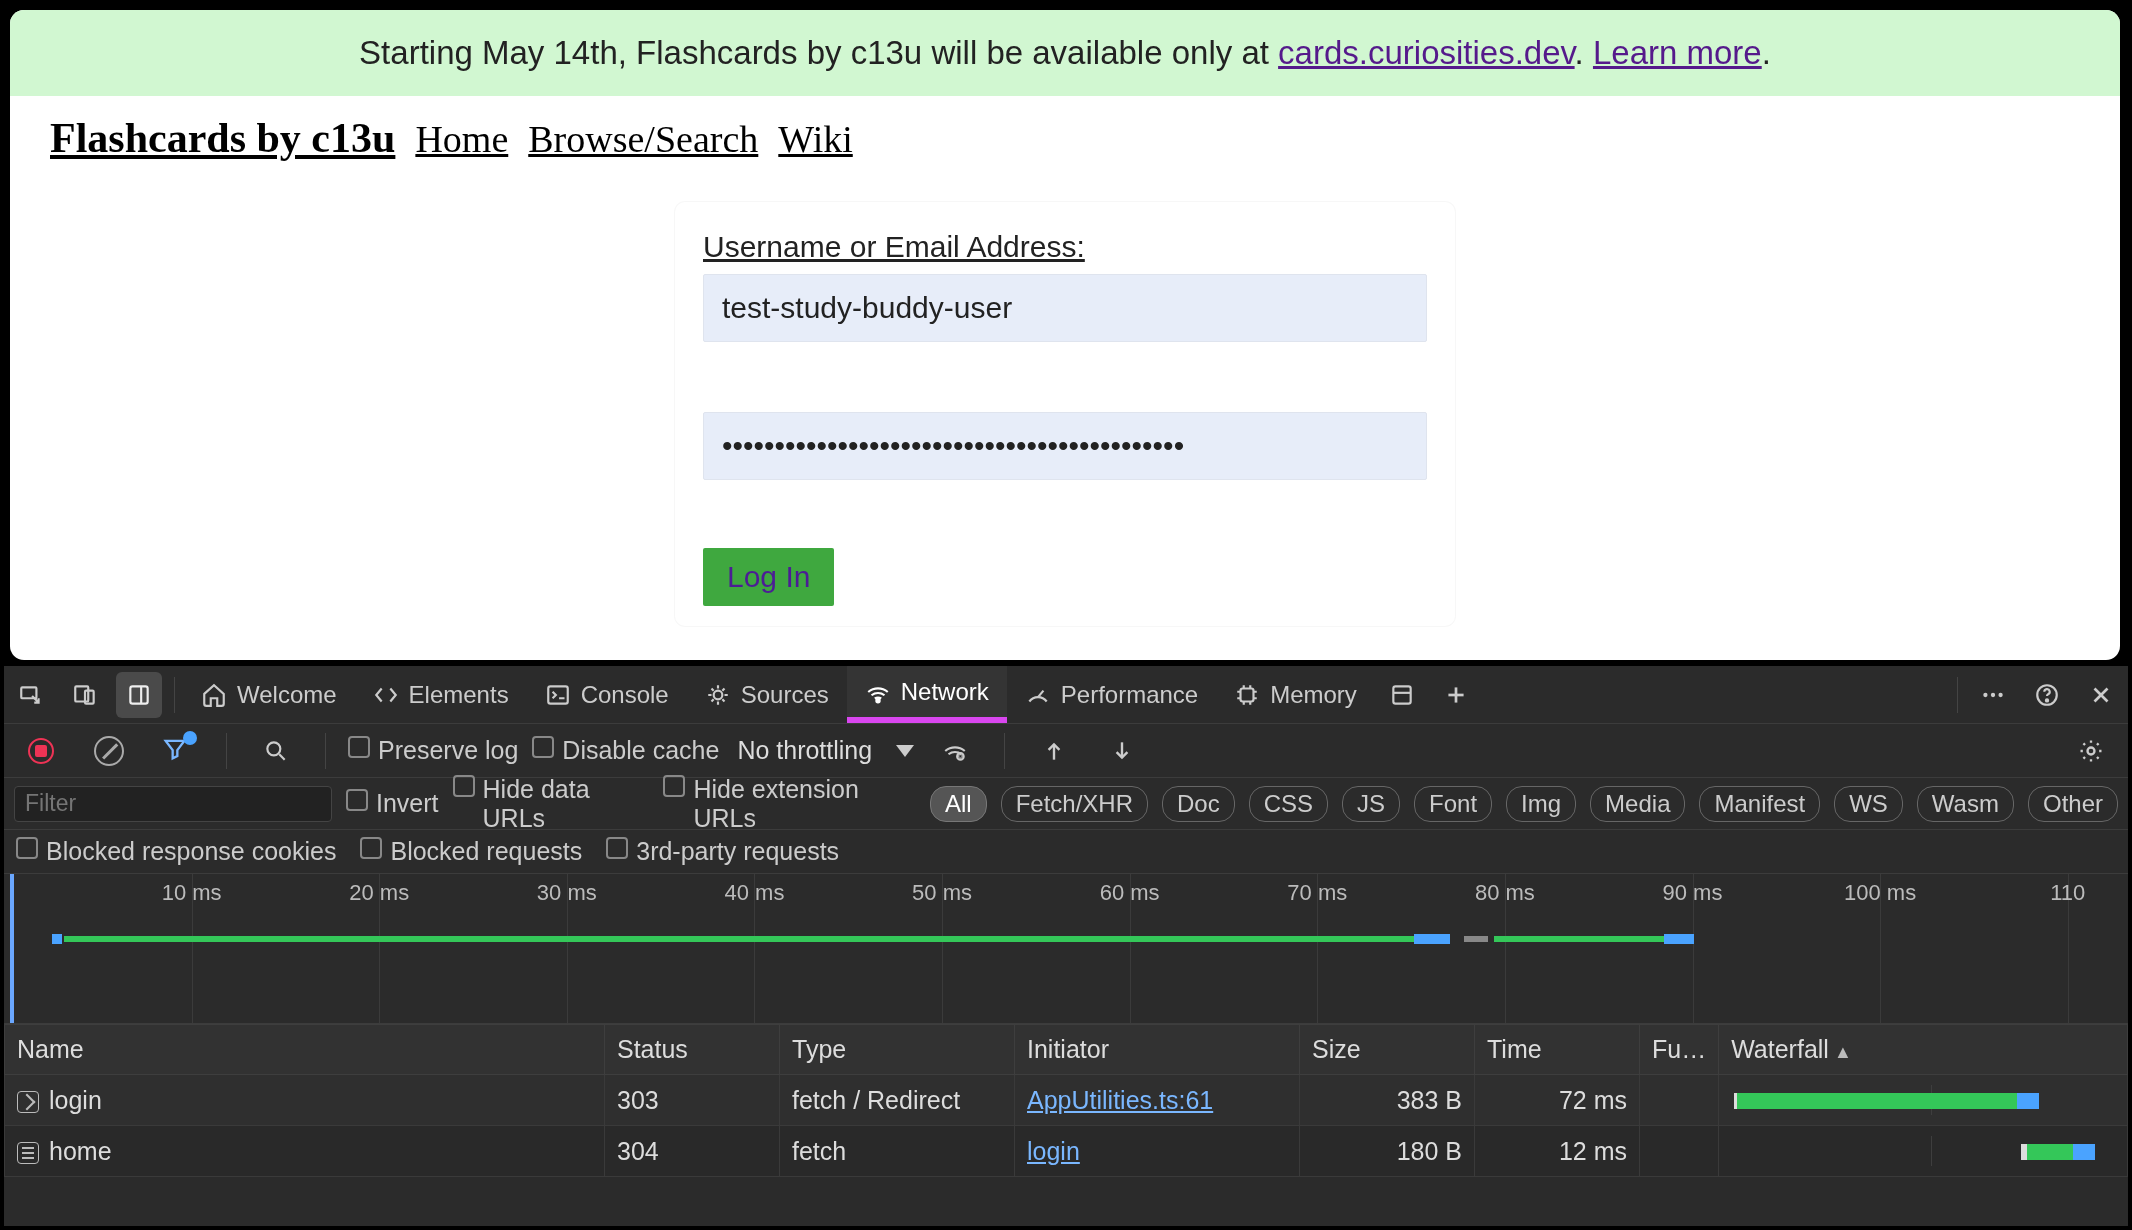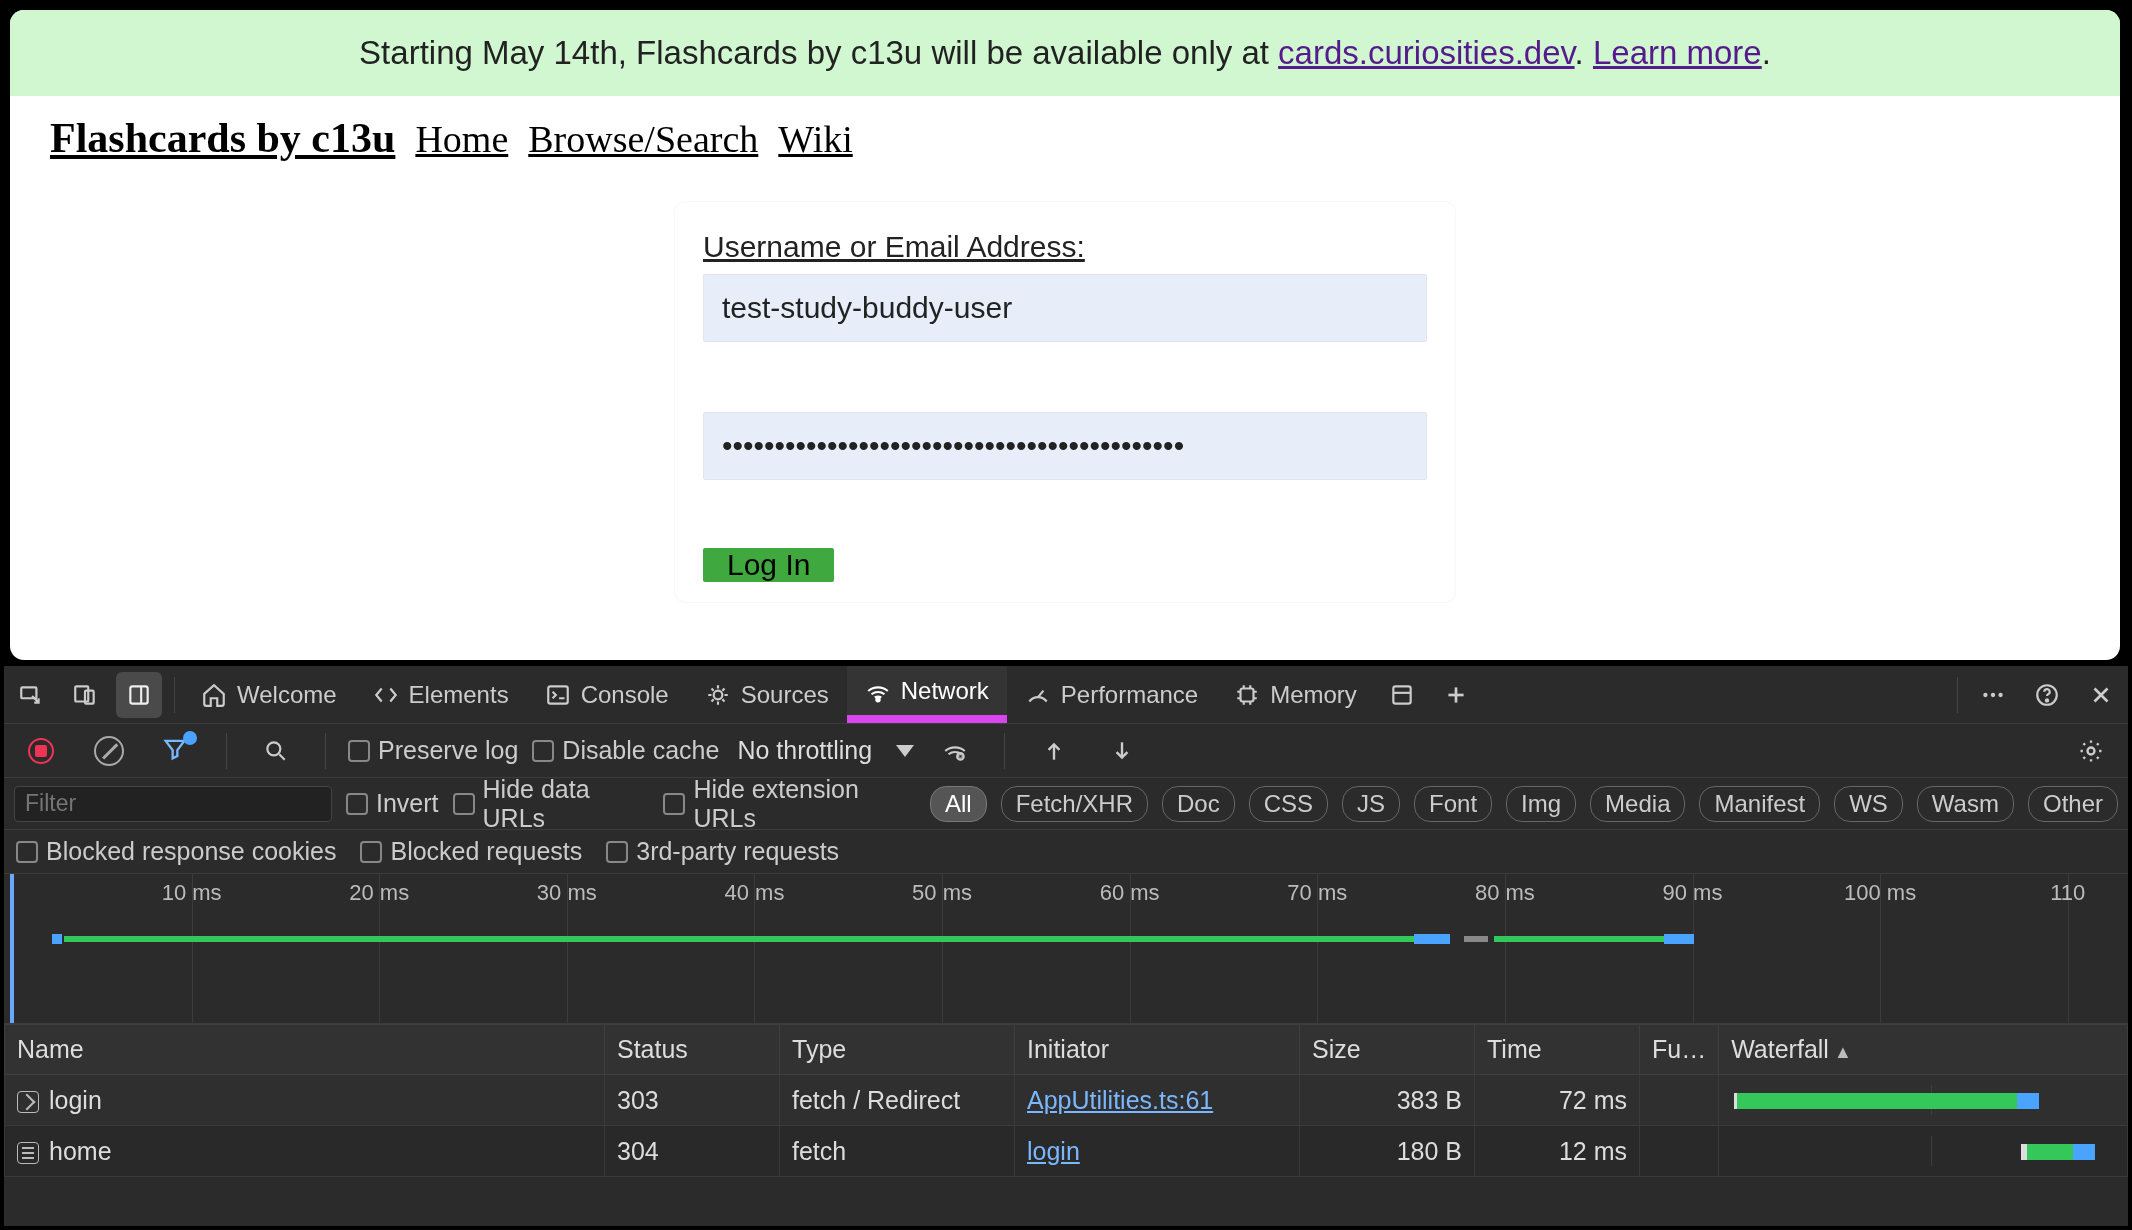--- a/index.html
+++ b/index.html
@@ -10,46 +10,46 @@
 .banner { background:#d1f7d1; padding:24px 0; text-align:center; font-size:33px; color:#222; }
 .banner a { color:#551a8b; text-decoration:underline; }
 .nav { display:flex; align-items:baseline; gap:20px; padding:18px 40px 0 40px; font-family:Georgia, "Times New Roman", serif; }
 .brand { font-size:42px; font-weight:bold; text-decoration:underline; color:#000; }
 .navlink { font-size:38px; text-decoration:underline; color:#000; }
 
 .card { width:780px; margin:40px auto 0 auto; background:#fff; border-radius:10px; box-shadow:0 0 0 1px rgba(0,0,0,.03); padding:28px 28px 20px 28px; }
 .label { font-size:30px; color:#222; margin-bottom:10px;text-decoration:underline; }
 .field { width:100%; background:#e7edf9; border:1px solid #dfe4ee; border-radius:2px; padding:16px 18px; font-size:30px; color:#222; }
 .spacer { height:70px; }
-.btn-login { margin-top:68px; background:#3fa83f; color:#000000; border:none; font-size:30px; padding:0 24px; border-radius:2px; display:inline-block; }
+.btn-login { margin-top:68px; background:#3fa83f; color:#4c1d95; border:none; font-size:30px; padding:12px 24px; border-radius:2px; display:inline-block; }
 
 
 .devtools { position:absolute; left:4px; right:4px; top:666px; bottom:4px; background:#2b2b2b; color:#ddd; font-family:"Helvetica Neue",Arial,sans-serif; font-size:24px; }
 
 
 .dt-tabs { display:flex; align-items:center; height:58px; background:#2b2b2b; border-bottom:1px solid #3c3c3c; }
 .dt-iconbtn { width:46px; height:46px; margin:0 4px; display:flex; align-items:center; justify-content:center; border-radius:6px; color:#ccc; }
 .dt-iconbtn.active-box { background:#4a4a4a; }
 .dt-tab { display:flex; align-items:center; gap:10px; padding:0 18px; height:100%; color:#ccc; }
-.dt-tab.active { color:#fff; background:#343434; border-bottom:8px solid #d946ef; }
+.dt-tab.active { color:#fff; background:#343434; border-bottom:6px solid #d946ef; }
 .dt-tab .ico { width:26px; height:26px; display:inline-block; }
 .dt-spacer { flex:1; }
 .divider-v { width:1px; height:36px; background:#444; margin:0 8px; }
 
 
 .nt-bar { display:flex; align-items:center; height:54px; background:#2b2b2b; border-bottom:1px solid #3c3c3c; padding:0 10px; gap:14px; }
 .rec { width:26px; height:26px; border:2px solid #e35; border-radius:50%; display:flex; align-items:center; justify-content:center; }
 .rec::after { content:""; width:12px; height:12px; background:#e35; border-radius:2px; }
 .clear-ico { width:30px; height:30px; border:2.5px solid #aaa; border-radius:50%; position:relative; }
 .clear-ico::after { content:""; position:absolute; left:4px; top:12px; width:20px; height:2.5px; background:#aaa; transform:rotate(-45deg); }
 .funnel { position:relative; width:32px; height:32px; }
 .funnel svg { position:absolute; left:0; top:0; }
 .funnel-badge { position:absolute; right:-4px; top:-4px; width:14px; height:14px; border-radius:50%; background:#4aa3ff; }
 .check { width:22px; height:22px; border:2px solid #888; border-radius:4px; margin-right:8px; flex:none; }
-.opt { display:flex; align-items:center; color:#ccc; font-size:25px; }
+.opt { display:flex; color:#ccc; font-size:25px; }
 .throttle { color:#ddd; font-size:25px; margin-left:4px; }
 .triangle-down { width:0; height:0; border-left:9px solid transparent; border-right:9px solid transparent; border-top:12px solid #ccc; margin-left:10px; }
 .gear-right { margin-left:auto; }
 
 
 .ft-bar { display:flex; align-items:center; height:52px; background:#2b2b2b; border-bottom:1px solid #3c3c3c; padding:0 10px; gap:14px; flex-wrap:nowrap; }
 .filter-input { width:320px; height:36px; background:#222; border:1px solid #444; border-radius:4px; color:#aaa; padding:0 10px; font-size:23px; }
 .chip { border:1.5px solid #666; border-radius:16px; padding:3px 14px; color:#ccc; font-size:24px; }
 .chip.active { background:#555; border-color:#777; color:#fff; }
 

